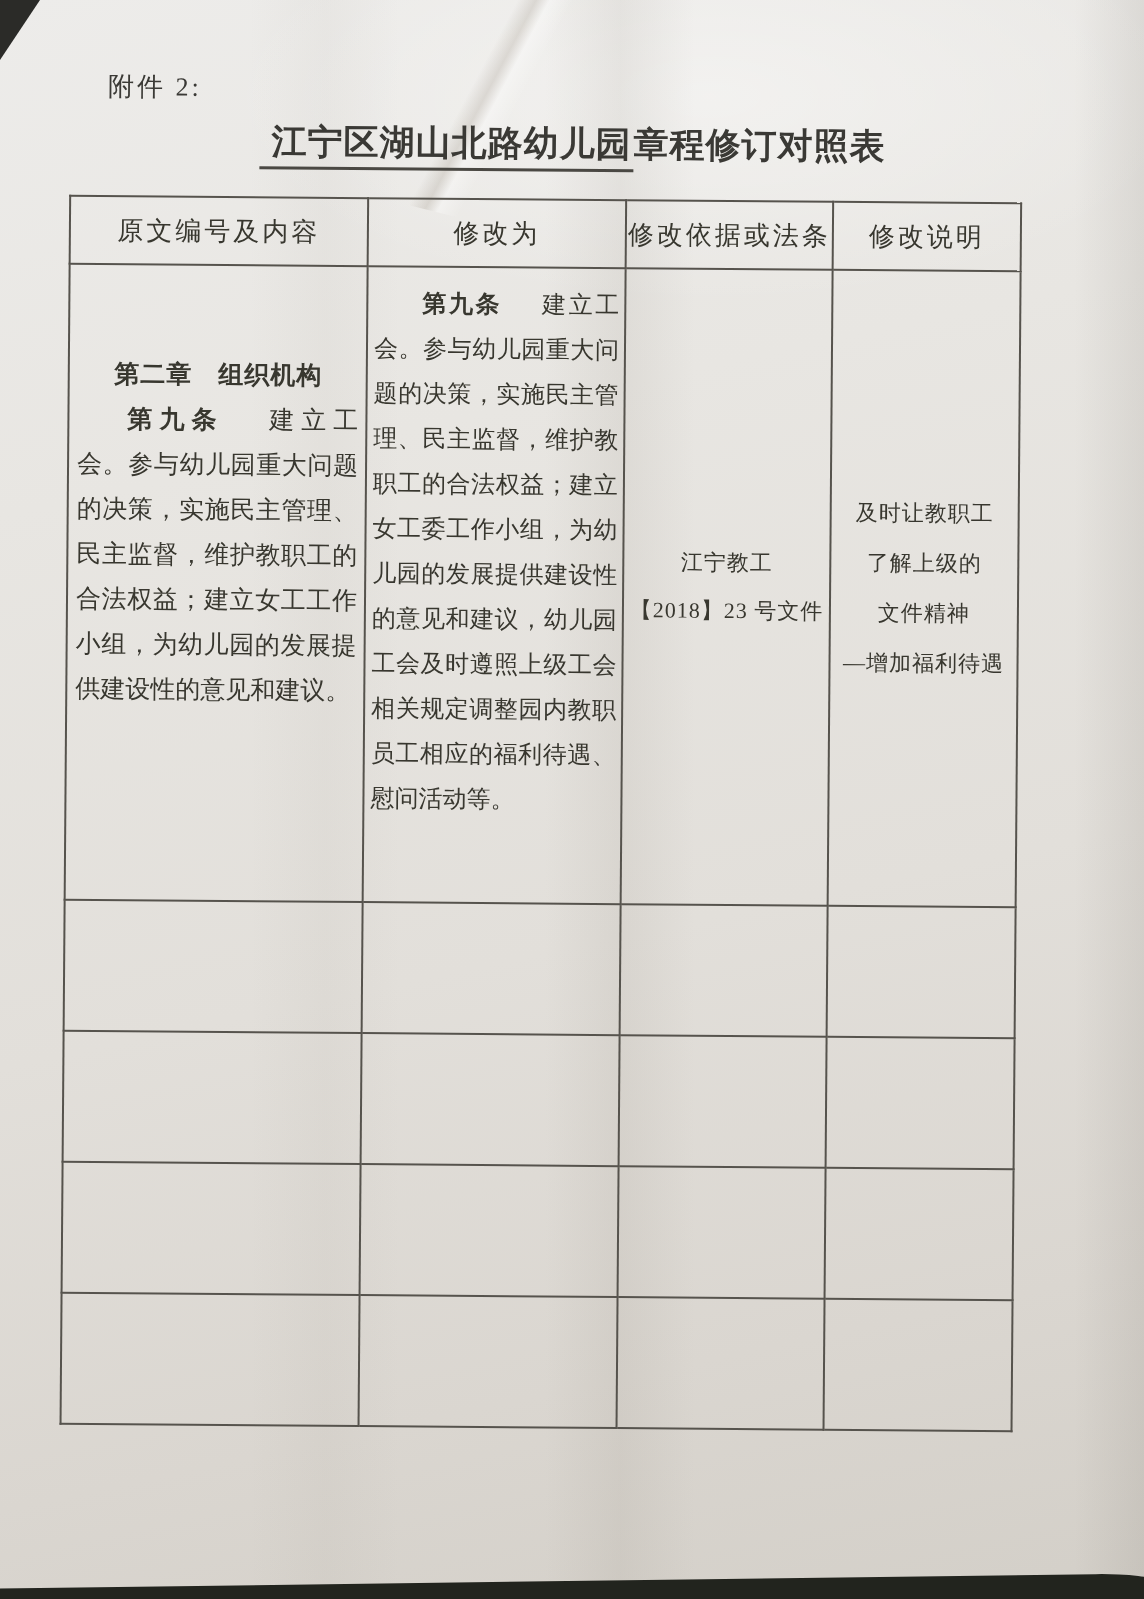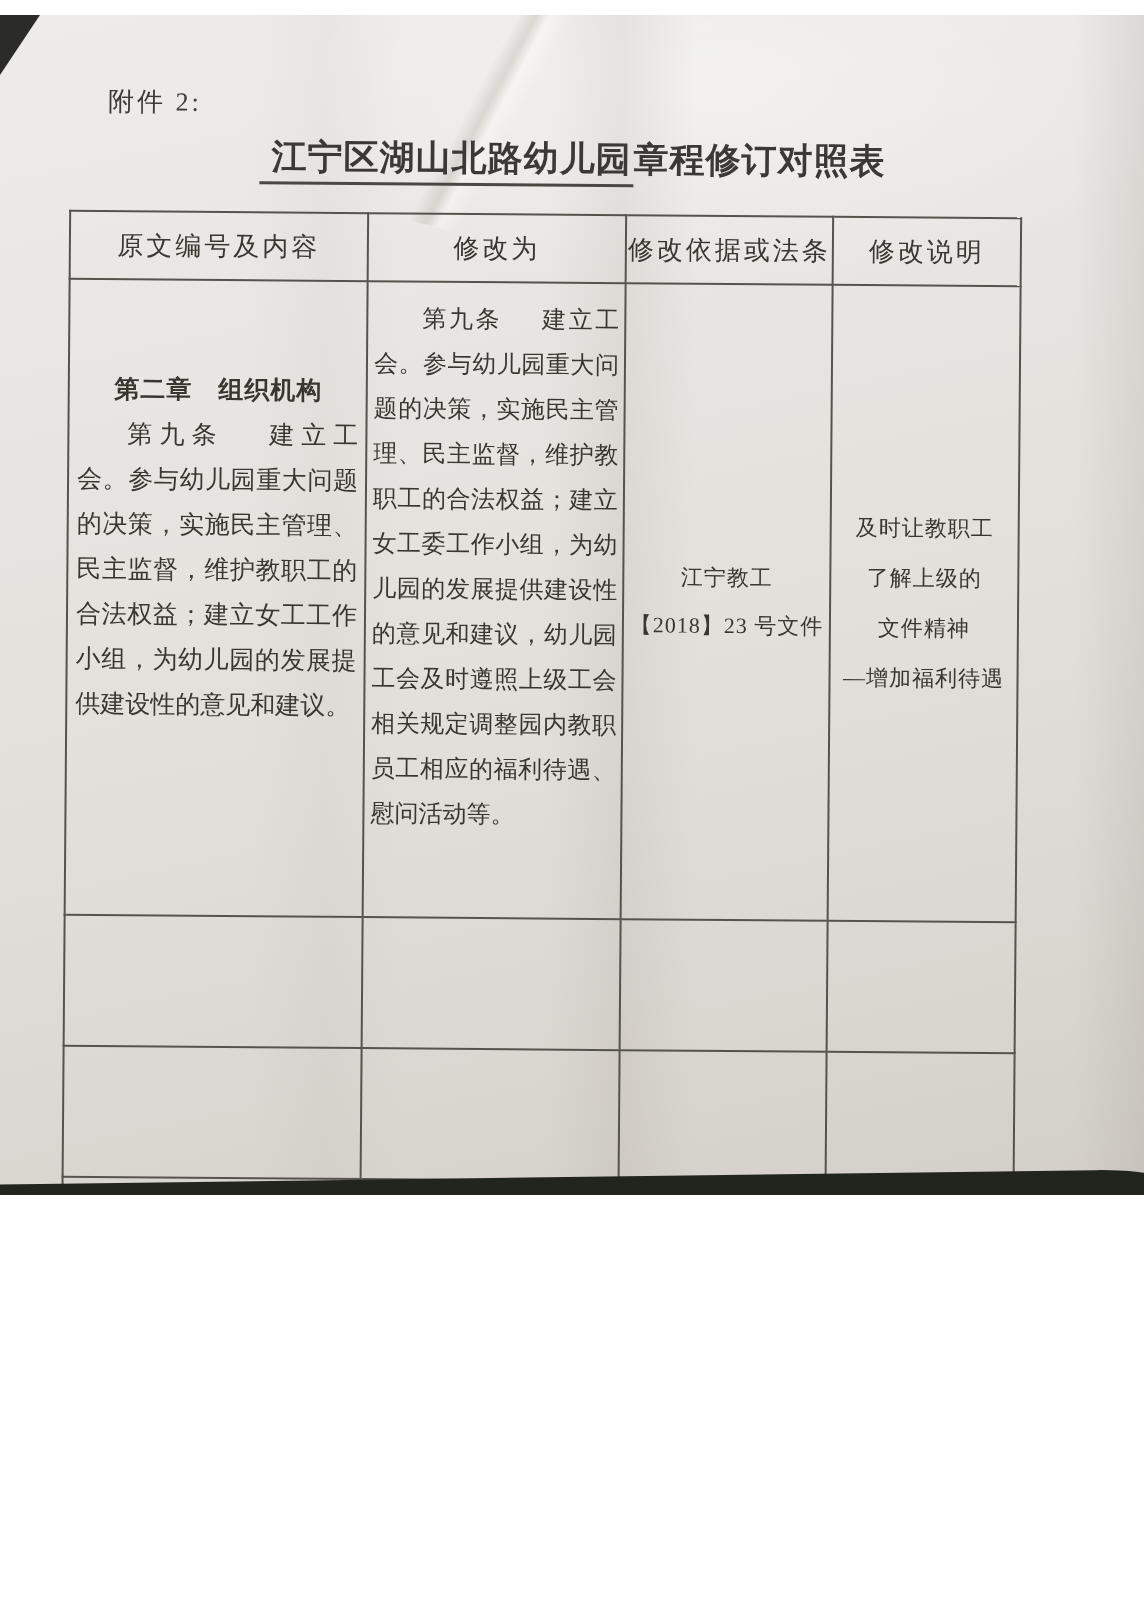--- a/index.html
+++ b/index.html
@@ -6,26 +6,25 @@
     margin: 0;
     padding: 0;
     width: 1144px;
     height: 1599px;
     overflow: hidden;
     font-family: "Liberation Serif", "DejaVu Serif", serif;
   }
   .photo {
     position: relative;
     width: 1144px;
-    height: 1180px;
+    height: 1599px;
     background:
       radial-gradient(ellipse 700px 300px at 62% 6%, rgba(255,255,255,0.38), rgba(255,255,255,0) 70%),
       linear-gradient(168deg, #edecea 0%, #e8e6e2 28%, #e2dfda 58%, #dad6d0 82%, #d3cfc8 100%);
     overflow: hidden;
-    margin-top: 15px;
   }
   
   .shade-band {
     position: absolute;
     top: 0; bottom: 0;
     width: 150px;
     background: linear-gradient(to right, rgba(150,143,132,0) 0%, rgba(150,143,132,0.13) 50%, rgba(150,143,132,0) 100%);
     pointer-events: none;
   }
   .shade-band.b1 { left: 545px; }
@@ -130,21 +129,21 @@
     letter-spacing: 1px;
   }
   td.cell-rev {
     vertical-align: top;
     padding: 14px 5px 0 6px;
     font-size: 24px;
     line-height: 45px;
     text-align: justify;
   }
   .para { margin: 0; text-indent: 2em; }
-  .clause { font-weight: normal; }
+  .clause { font-weight: bold; }
   .gap { display: inline-block; width: 1.55em; }
   td.cell-basis {
     vertical-align: middle;
     text-align: center;
     font-size: 22px;
     line-height: 48px;
     white-space: nowrap;
     letter-spacing: 1px;
   }
   td.cell-expl {

